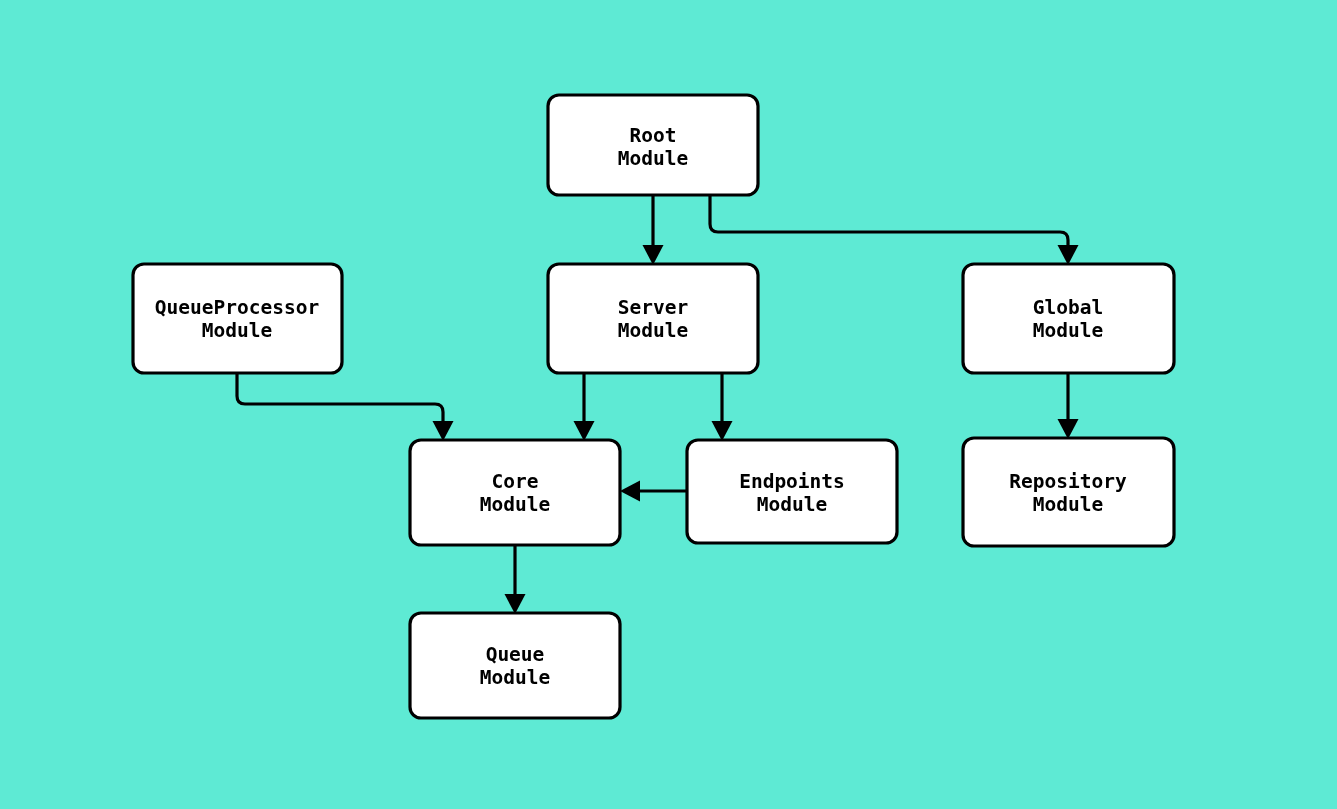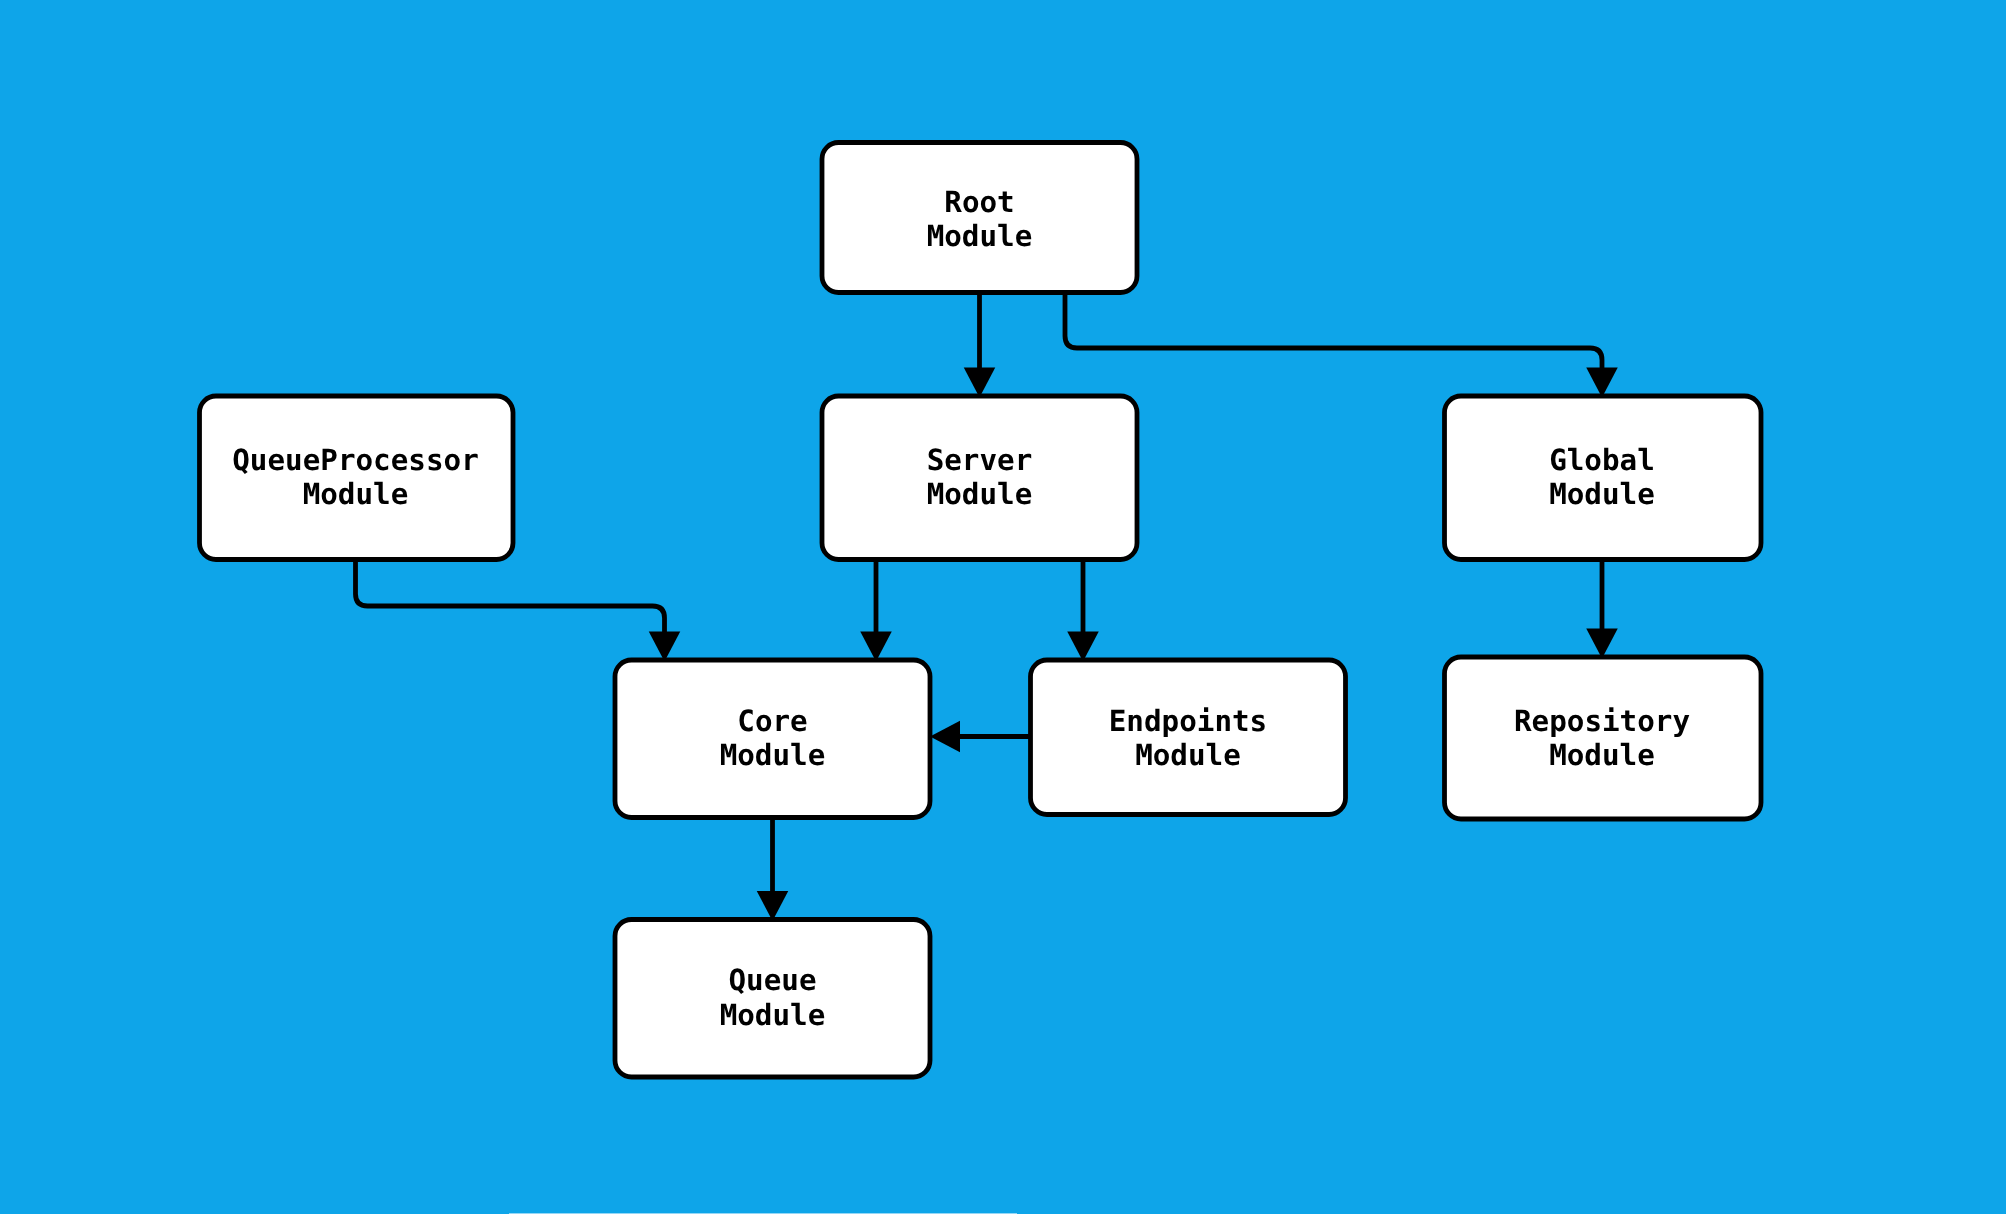--- a/index.html
+++ b/index.html
@@ -10,21 +10,21 @@
   body {
     width: 1337px;
     height: 809px;
     overflow: hidden;
     font-family: "DejaVu Sans Mono", "Liberation Mono", monospace;
   }
   #diagram-canvas {
     position: relative;
     width: 1337px;
     height: 809px;
-    background: #0ea5e9;
+    background: #5eead4;
   }
   svg.diagram-svg {
     display: block;
     width: 1337px;
     height: 809px;
   }
   .node-rect {
     fill: #ffffff;
     stroke: #000000;
     stroke-width: 3.2;

